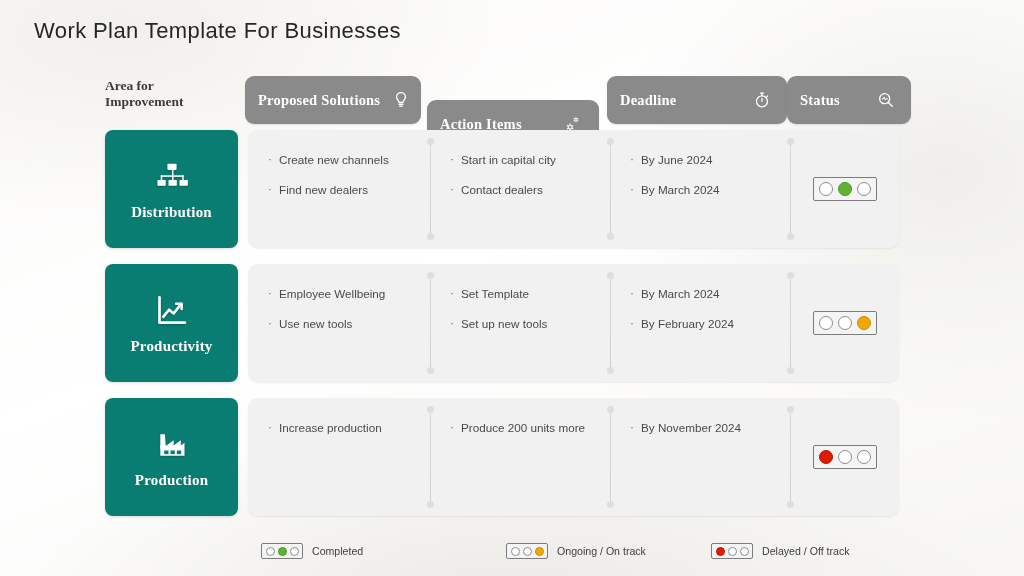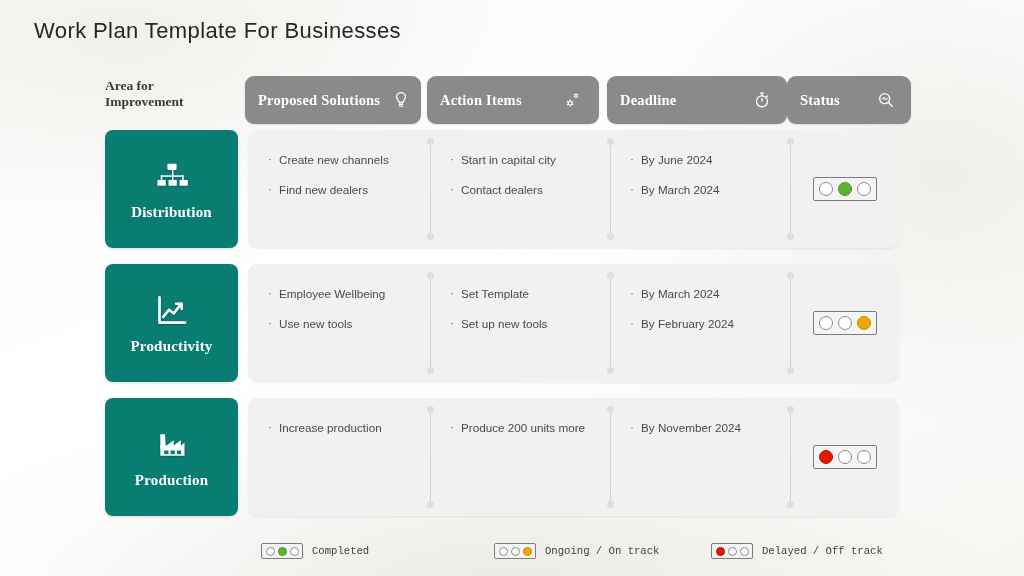--- a/index.html
+++ b/index.html
@@ -83,21 +83,21 @@
     display: inline-flex;
     align-items: center;
     justify-content: center;
     width: 22px;
     height: 22px;
     flex: none;
     margin-left: 10px;
   }
 
   .head-solutions { left: 245px;  width: 176px; }
-  .head-actions   { left: 427px;  width: 172px; }
+  .head-actions   { left: 427px;  width: 172px; margin-top: 24px; }
   .head-deadline  { left: 607px;  width: 180px; }
   .head-status    { left: 787px;  width: 124px; }
 
   
   .row {
     position: absolute;
     left: 105px;
     right: 0;
     height: 118px;
   }
@@ -243,24 +243,23 @@
     top: 0;
     display: flex;
     align-items: center;
     gap: 9px;
     height: 26px;
   }
   .legend-item .ltxt {
     font-size: 10.6px;
     color: #3f3f3f;
     white-space: nowrap;
-    font-family: Liberation Mono, monospace;
   }
   .leg-1 { left: 261px; }
-  .leg-2 { left: 466px; padding-left: 28px; }
+  .leg-2 { left: 478px; padding-left: 28px; }
   .leg-3 { left: 711px; }
 </style>
 </head>
 <body>
 
 <div class="bg-wash"></div>
 
 <div class="slide">
 
   <div class="title">Work Plan Template For Businesses</div>

